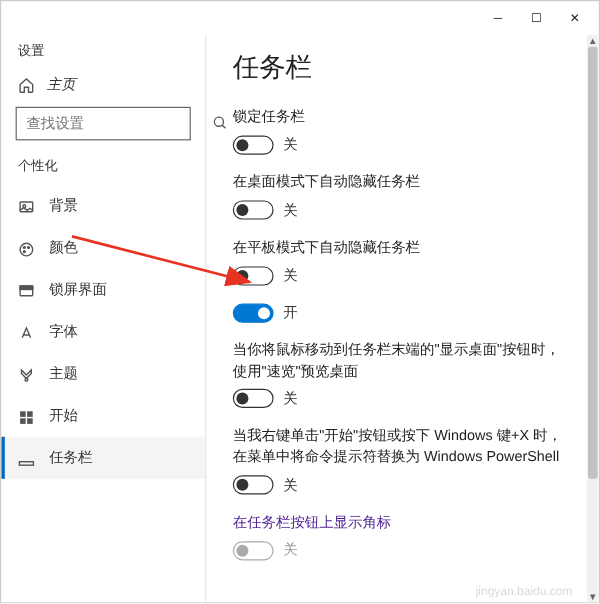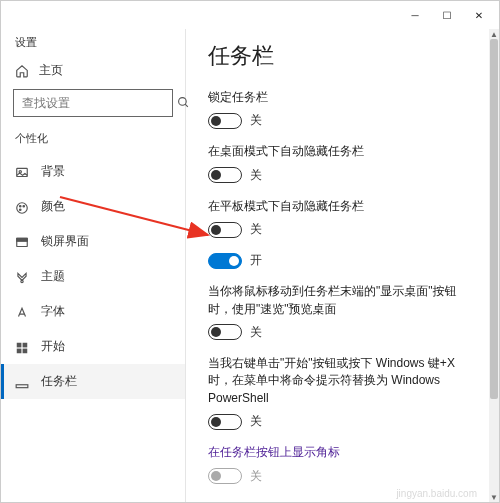--- a/index.html
+++ b/index.html
@@ -1,23 +1,23 @@
 <!DOCTYPE html>
 <html><head>
   <meta charset="utf-8">
   <style>
     * { margin: 0; padding: 0; box-sizing: border-box; font-family: "Microsoft YaHei", "Segoe UI", sans-serif; }
     body { width: 500px; height: 503px; overflow: hidden; background: #fff; position: relative; }
     .window { width: 100%; height: 100%; border: 1px solid #ccc; display: flex; flex-direction: column; }
     .titlebar { height: 28px; display: flex; align-items: center; justify-content: flex-end; padding: 0 4px; }
     .titlebar .win-btn { width: 32px; height: 26px; display: flex; align-items: center; justify-content: center; font-size: 10px; color: #222; }
     .body { flex: 1; display: flex; overflow: hidden; }
-    .sidebar { width: 185px; border-right: 1px solid #e5e5e5; display: flex; flex-direction: column; padding-top: 4px; }
+    .sidebar { width: 171px; border-right: 1px solid #e5e5e5; display: flex; flex-direction: column; padding-top: 4px; }
     .app-title { font-size: 11px; padding: 2px 14px 6px; color: #333; }
-    .home-row { display: flex; align-items: center; padding: 6px 14px 10px; gap: 10px; font-size: 12px; color: #333; }
+    .home-row { display: flex; align-items: center; padding: 6px 14px 10px; gap: 10px; font-size: 12px; color: #333; font-style: italic; }
     .home-row .icon { width: 14px; height: 14px; display: flex; align-items: center; justify-content: center; }
     .search-wrap { padding: 0 12px 10px; }
     .search { display: flex; align-items: center; border: 1px solid #666; height: 28px; padding: 0 8px; }
     .search input { border: none; outline: none; flex: 1; font-size: 12px; color: #555; background: transparent; }
     .search .icon { width: 14px; height: 14px; color: #555; }
     .section-label { font-size: 11px; color: #333; padding: 4px 14px 8px; font-weight: 400; }
     .nav { flex: 1; overflow-y: auto; }
     .nav-item { display: flex; align-items: flex-end; padding: 9px 14px; gap: 12px; font-size: 12px; color: #333; cursor: pointer; }
     .nav-item .icon { width: 14px; height: 14px; color: #555; display: flex; align-items: center; justify-content: center; }
     .nav-item.active { border-left: 3px solid #0067c0; padding-left: 11px; background: #f4f4f4; }
@@ -104,33 +104,33 @@
               <svg width="14" height="14" viewBox="0 0 24 24" fill="none" stroke="#555" stroke-width="2">
                 <rect x="3" y="4" width="18" height="14" rx="1"></rect>
                 <rect x="3" y="4" width="18" height="5" fill="#555"></rect>
               </svg>
             </span>
           <span>锁屏界面</span>
         </div>
         <div class="nav-item">
           <span class="icon">
               <svg width="14" height="14" viewBox="0 0 24 24" fill="none" stroke="#555" stroke-width="2">
+                <path d="M6 18L12 4l6 14M8 14h8"></path>
+              </svg>
+            </span>
+          <span>字体</span>
+        </div>
+        <div class="nav-item">
+          <span class="icon">
+              <svg width="14" height="14" viewBox="0 0 24 24" fill="none" stroke="#555" stroke-width="2">
                 <path d="M5 4l7 7 7-7v5l-7 7-7-7z"></path>
                 <circle cx="12" cy="18" r="2"></circle>
               </svg>
             </span>
           <span>主题</span>
-        </div>
-        <div class="nav-item">
-          <span class="icon">
-              <svg width="14" height="14" viewBox="0 0 24 24" fill="none" stroke="#555" stroke-width="2">
-                <path d="M6 18L12 4l6 14M8 14h8"></path>
-              </svg>
-            </span>
-          <span>字体</span>
         </div>
         <div class="nav-item">
           <span class="icon">
               <svg width="14" height="14" viewBox="0 0 24 24" fill="#555">
                 <rect x="3" y="3" width="8" height="8"></rect>
                 <rect x="13" y="3" width="8" height="8"></rect>
                 <rect x="3" y="13" width="8" height="8"></rect>
                 <rect x="13" y="13" width="8" height="8"></rect>
               </svg>
             </span>

